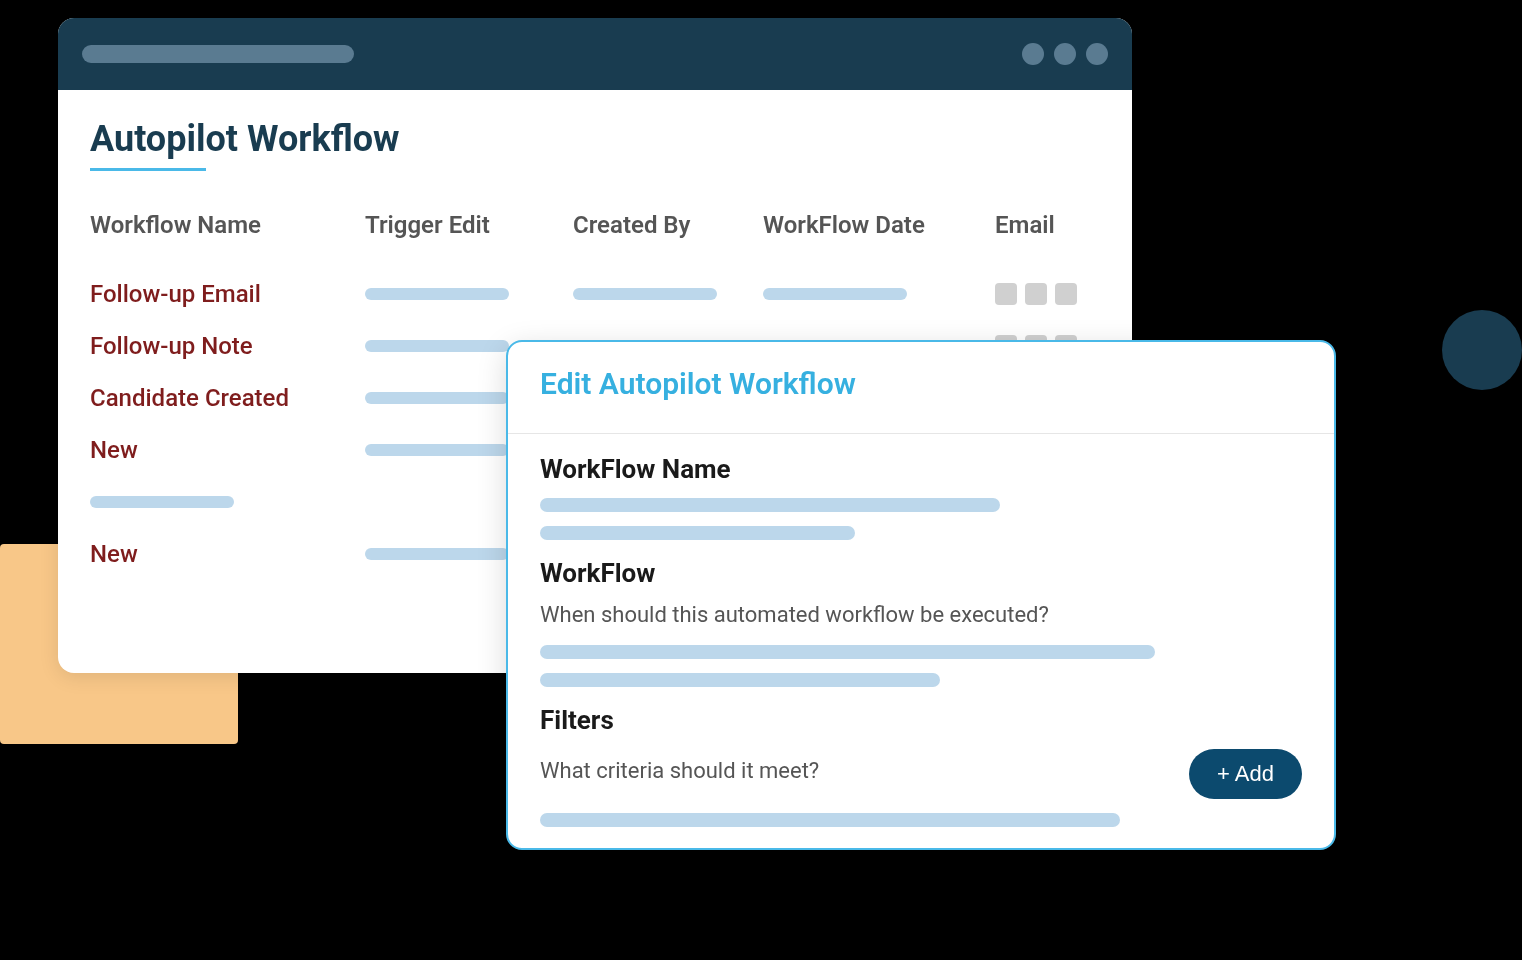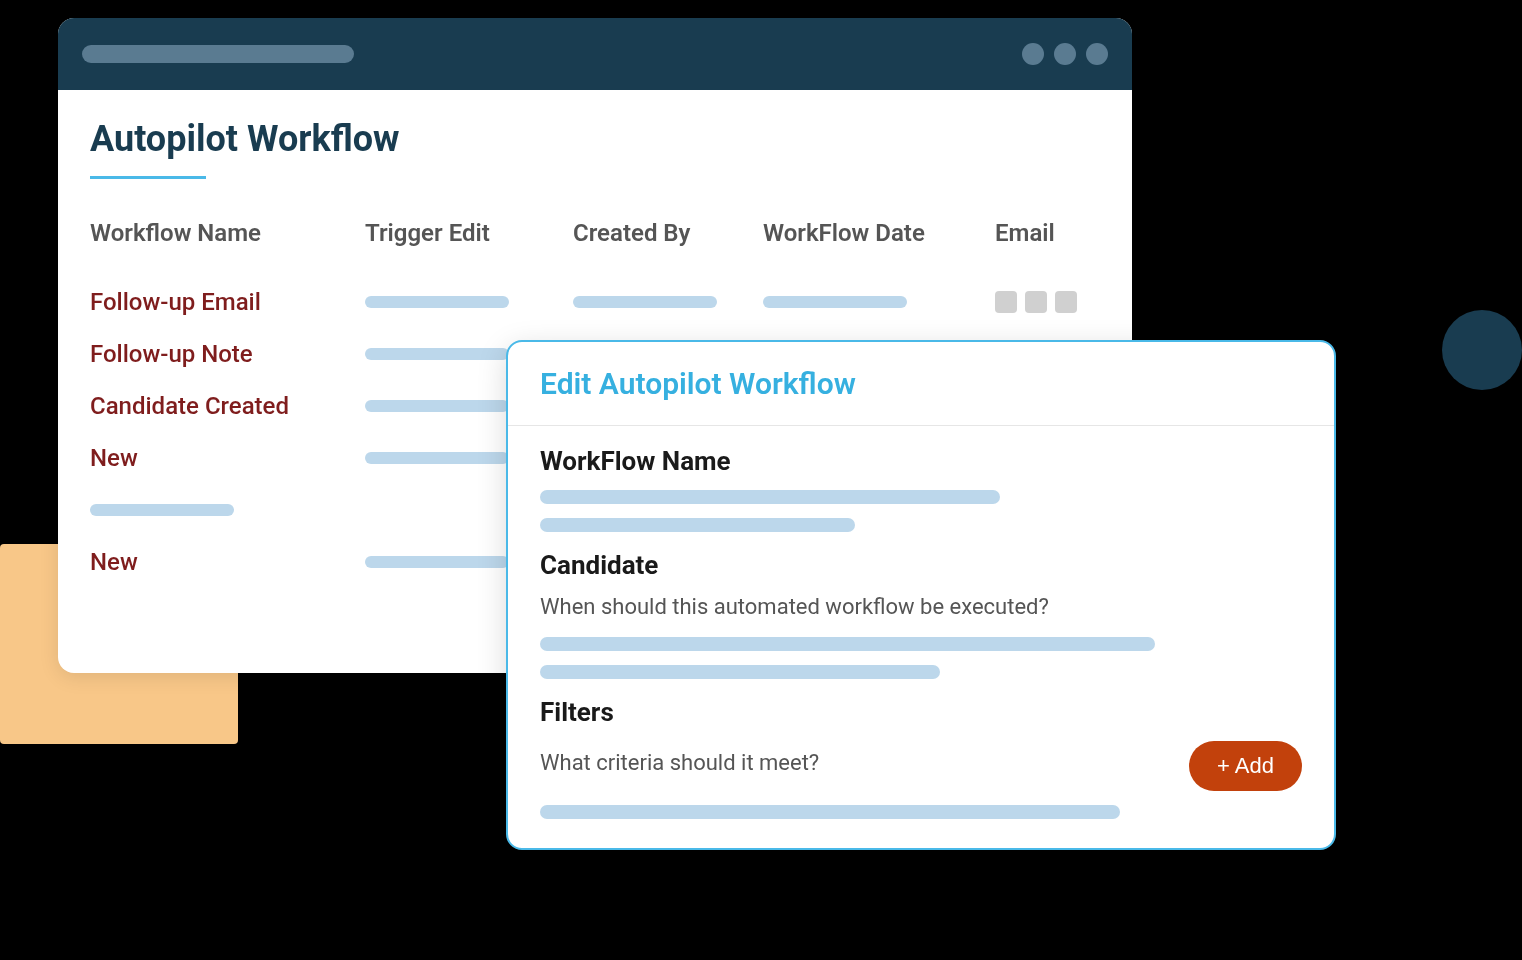--- a/index.html
+++ b/index.html
@@ -76,21 +76,21 @@
     }
     
     .window-body {
       padding: 28px 32px;
     }
     
     .page-title {
       font-size: 36px;
       font-weight: 700;
       color: #193c50;
-      margin-bottom: 16px;
+      margin-bottom: 8px;
     }
     
     .title-underline {
       width: 116px;
       height: 3px;
       background: #4ab9e8;
       margin-bottom: 40px;
     }
     
     .table-header {
@@ -153,21 +153,21 @@
       width: 830px;
       height: 510px;
       background: #fff;
       border-radius: 16px;
       border: 2px solid #4ab9e8;
       overflow: hidden;
       box-shadow: 0 8px 30px rgba(0,0,0,0.15);
     }
     
     .edit-header {
-      padding: 24px 32px 24px;
+      padding: 24px 32px 32px;
       border-bottom: 1px solid #e6e6e6;
     }
     
     .edit-title {
       font-size: 30px;
       font-weight: 600;
       color: #36b0e0;
     }
     
     .edit-body {
@@ -202,21 +202,21 @@
     .w-400 { width: 400px; }
     .w-580 { width: 580px; }
     
     .filters-row {
       display: flex;
       align-items: center;
       justify-content: space-between;
     }
     
     .add-button {
-      background: #c2410c;
+      background: #0c4a6e;
       color: #fff;
       border: none;
       padding: 12px 28px;
       font-size: 22px;
       font-weight: 500;
       border-radius: 26px;
       cursor: pointer;
     }
   </style>
 </head>
@@ -316,21 +316,21 @@
 
 <div class="edit-panel">
   <div class="edit-header">
     <div class="edit-title">Edit Autopilot Workflow</div>
   </div>
   <div class="edit-body">
     <div class="section-label">WorkFlow Name</div>
     <div class="input-placeholder w-460"></div>
     <div class="input-placeholder w-315"></div>
 
-    <div class="section-label">Candidate</div>
+    <div class="section-label">WorkFlow</div>
     <div class="section-subtext">When should this automated workflow be executed?</div>
     <div class="input-placeholder w-615"></div>
     <div class="input-placeholder w-400"></div>
 
     <div class="section-label">Filters</div>
     <div class="filters-row">
       <div class="section-subtext" style="margin-bottom:8px">What criteria should it meet?</div>
       <button class="add-button">+ Add</button>
     </div>
     <div class="input-placeholder w-580" style="margin-top:14px"></div>

